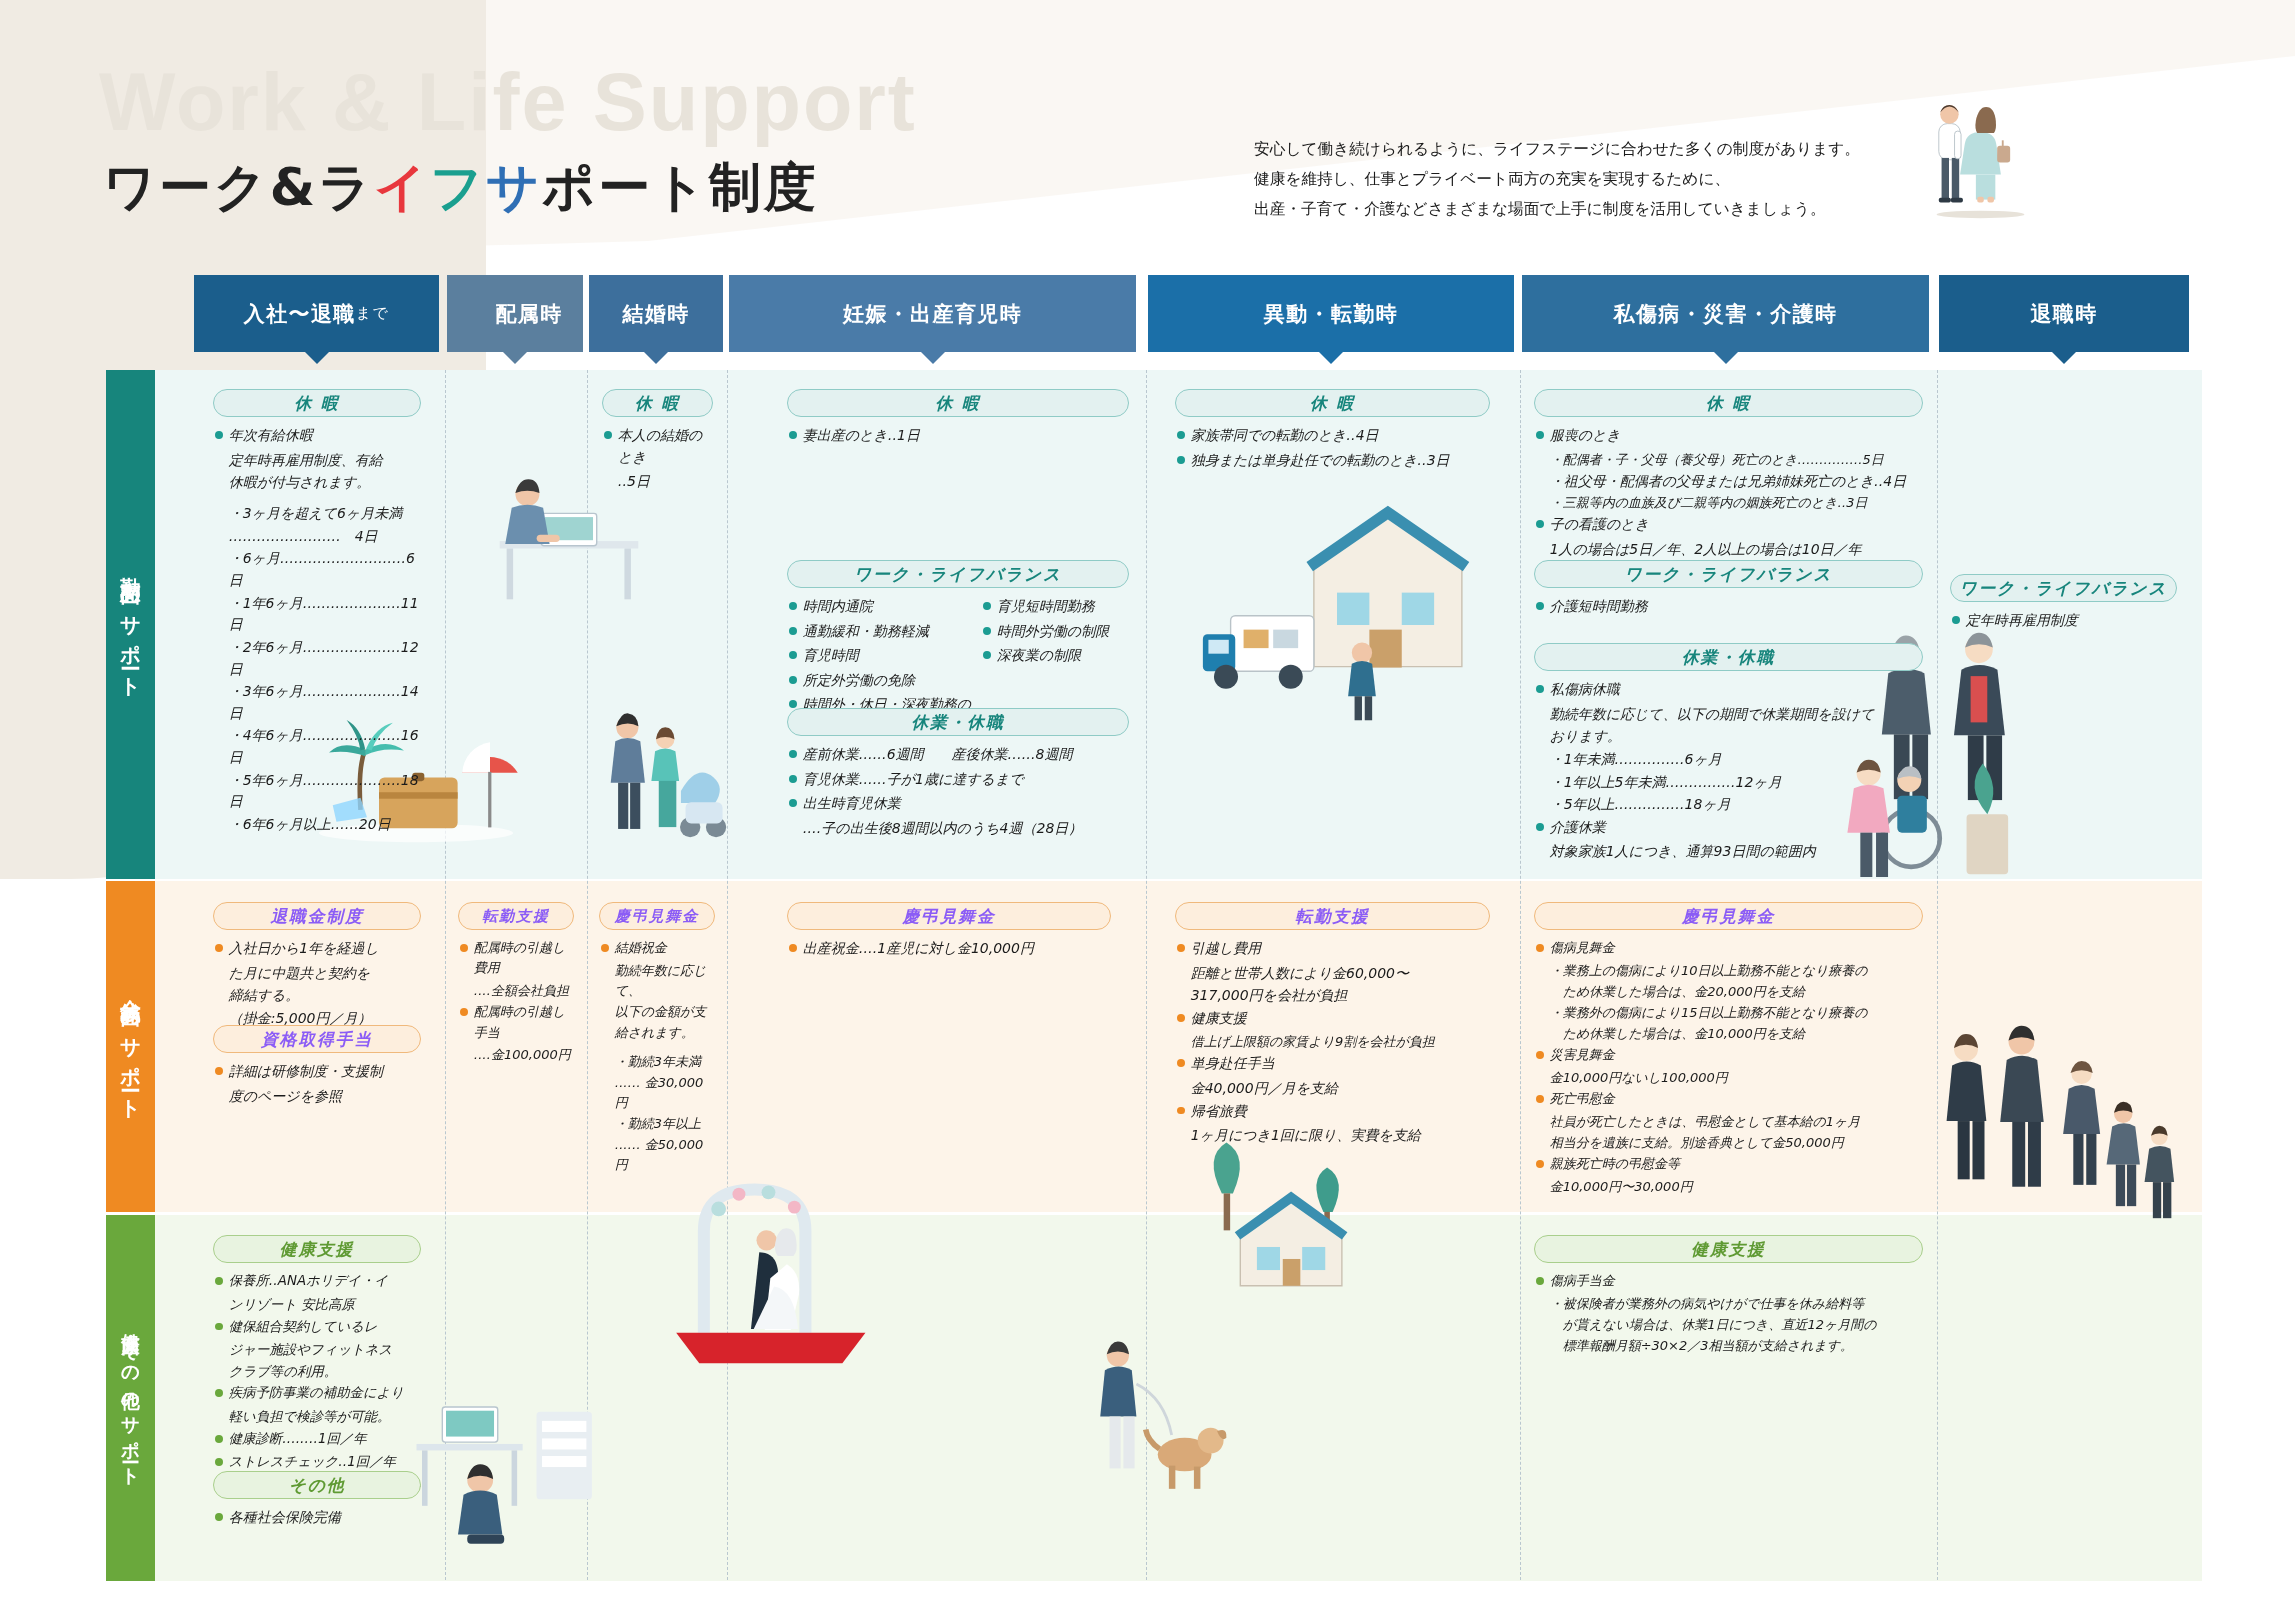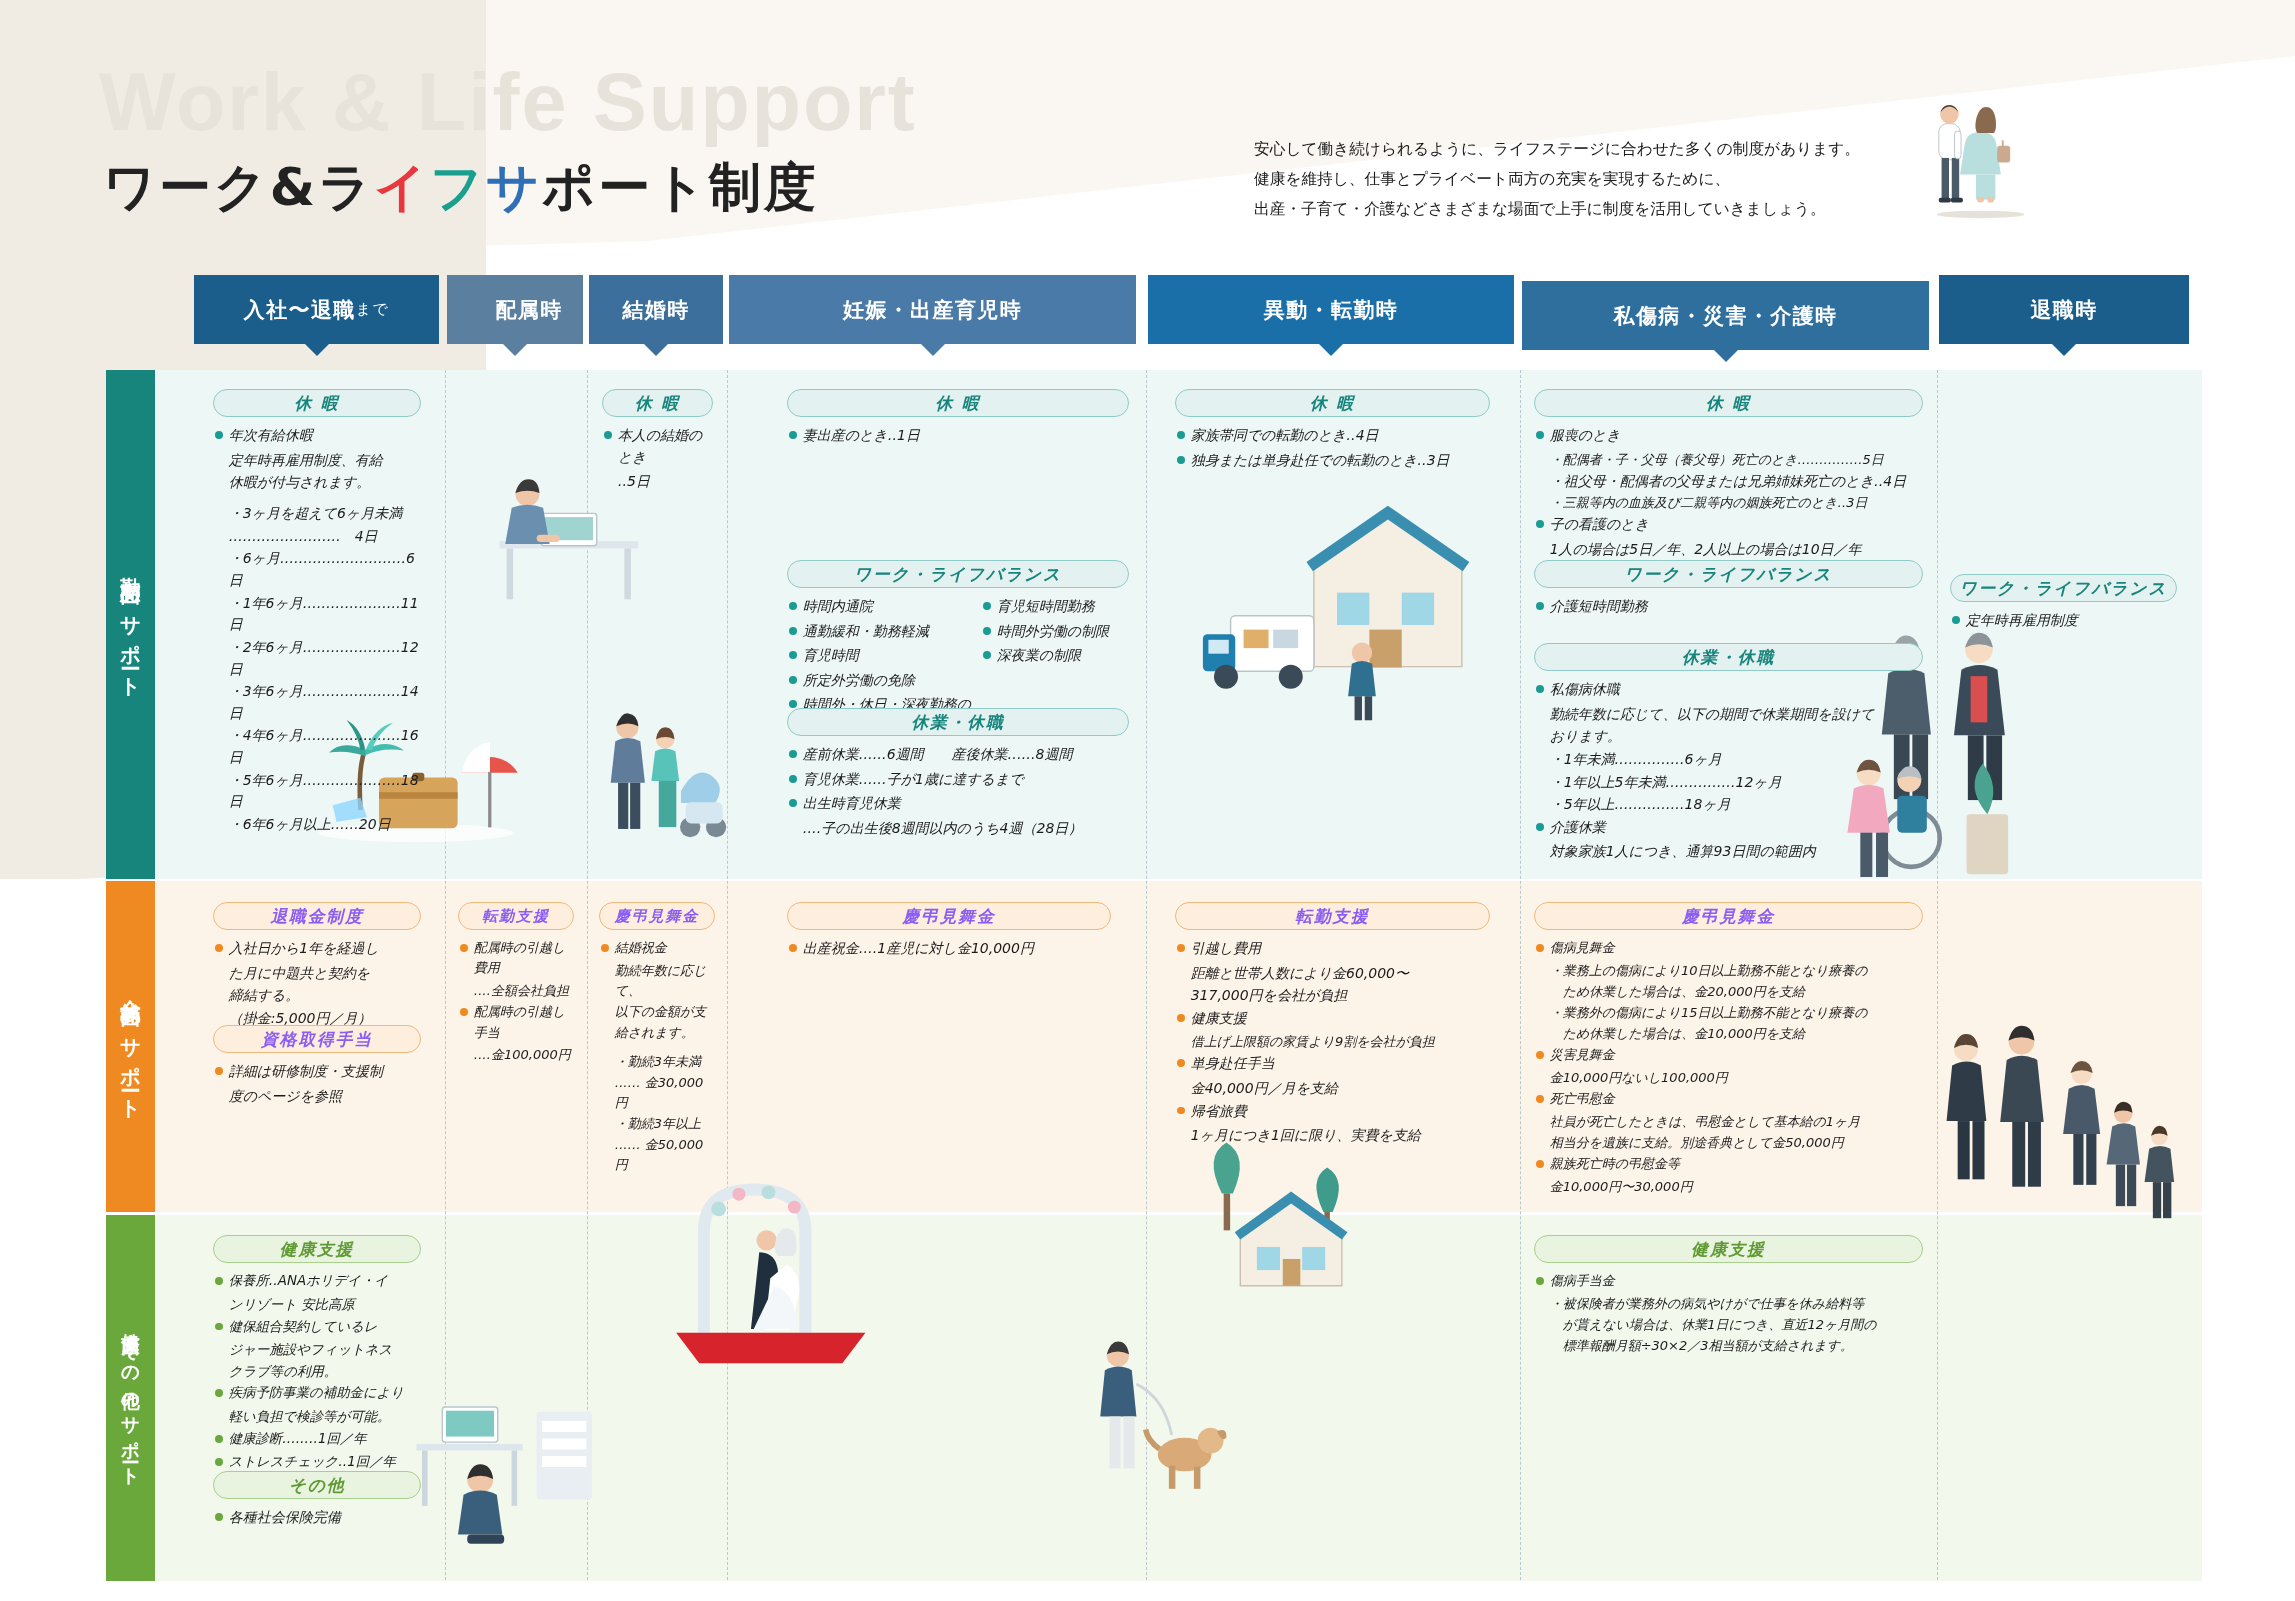--- a/index.html
+++ b/index.html
@@ -37,21 +37,21 @@
   .lead {
     position:absolute; left:1254px; top:134px; width:694px;
     font-size:15.7px; line-height:1.9; color:#1b1b1b;
     font-family:"DejaVu Sans", sans-serif;
   }
   
   .header-people { position:absolute; left:1911px; top:81px; width:139px; height:139px; }
 
   
   .colhead {
-    position:absolute; height:69px; color:#fff; display:flex;
+    position:absolute; height:77px; color:#fff; display:flex;
     align-items:center; justify-content:center; font-size:21px; font-weight:bold;
     letter-spacing:1.4px; font-family:"DejaVu Sans", sans-serif;
   }
   .colhead .small { font-size:15px; font-weight:normal; }
   .colhead:after {
     content:""; position:absolute; bottom:-12px; left:50%; margin-left:-12px;
     border-left:12px solid transparent; border-right:12px solid transparent;
     border-top:12px solid var(--tipcolor);
   }
 
@@ -155,21 +155,21 @@
 </div>
 <div class="colhead" style="left:589px; top:275px; width:134px; background:#3d6f9c; --tipcolor:#3d6f9c;">
   <span>結婚時</span>
 </div>
 <div class="colhead" style="left:729px; top:275px; width:407px; background:#4a7ba8; --tipcolor:#4a7ba8;">
   <span>妊娠・出産育児時</span>
 </div>
 <div class="colhead" style="left:1148px; top:275px; width:366px; background:#1b6fa8; --tipcolor:#1b6fa8;">
   <span>異動・転勤時</span>
 </div>
-<div class="colhead" style="left:1522px; top:275px; width:407px; background:#2e6f9e;margin-top:6px; --tipcolor:#2e6f9e;">
+<div class="colhead" style="left:1522px; top:275px; width:407px; background:#2e6f9e; --tipcolor:#2e6f9e;">
   <span>私傷病・災害・介護時</span>
 </div>
 <div class="colhead" style="left:1939px; top:275px; width:250px; background:#1b5e8c; --tipcolor:#1b5e8c;">
   <span>退職時</span>
 </div>
 
 <div class="rowband" style="top:370px; height:509px; background:#edf7f6;"></div>
 <div class="rowband" style="top:881px; height:331px; background:#fdf4e9;"></div>
 <div class="rowband" style="top:1215px; height:366px; background:#f2f8ec;"></div>
 

